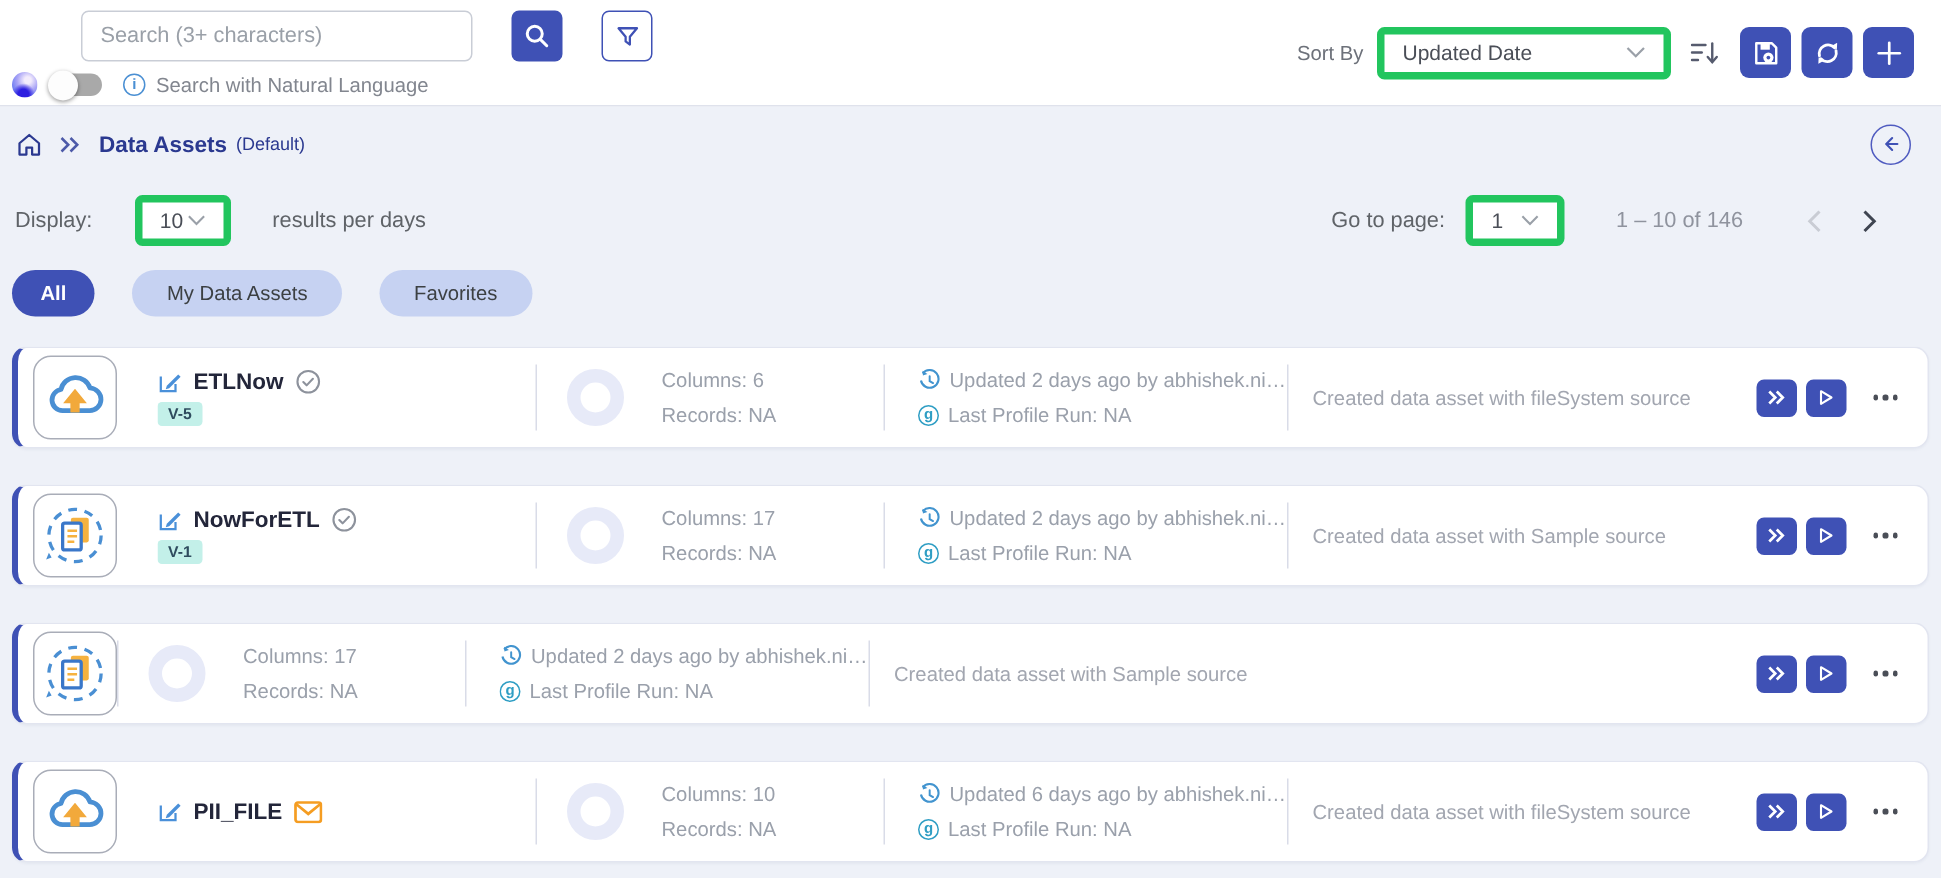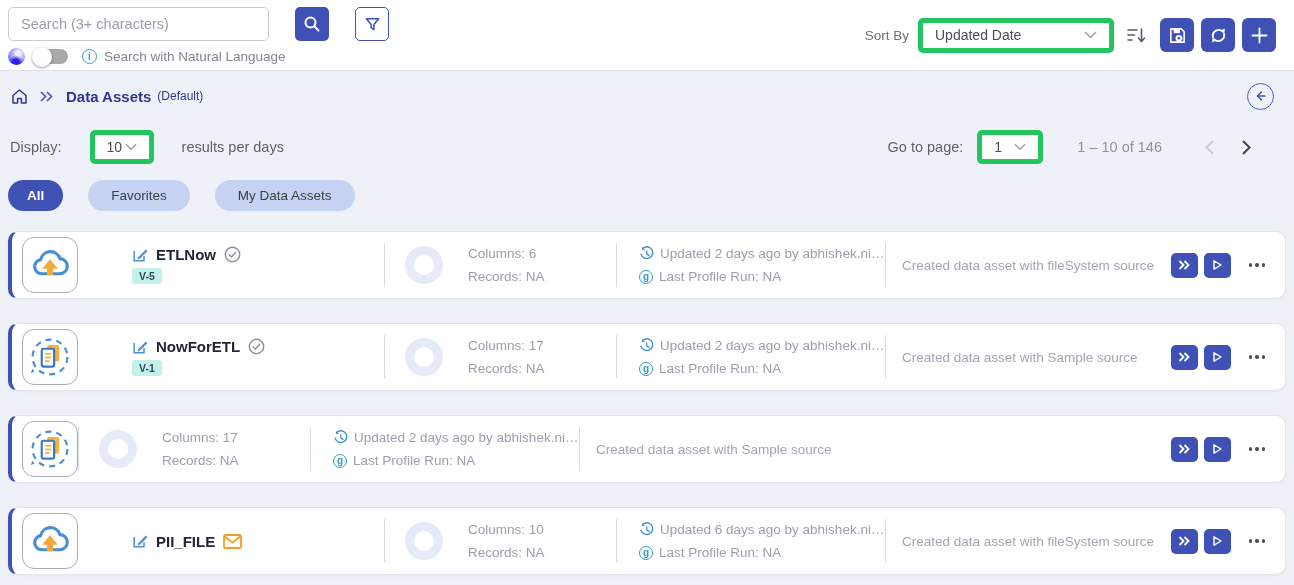--- a/index.html
+++ b/index.html
@@ -3,21 +3,21 @@
 <meta charset="utf-8">
 <style>
   * { margin:0; padding:0; box-sizing:border-box; }
   html,body { width:1294px; height:585px; overflow:hidden; background:#eef1f8;
     font-family:"Liberation Sans", sans-serif; }
 
   
   .header { height:71px; background:#fff; border-bottom:1px solid #dfe2ec;
     display:flex; justify-content:space-between; }
   .header-left { padding:7px 0 0 8px; }
-  .search-row { display:flex; align-items:flex-end; gap:26px; }
+  .search-row { display:flex; align-items:flex-end; gap:26px;margin-left:46px; }
   .search-input { width:261px; height:34px; border:1px solid #c9cdd6; border-radius:5px;
     padding:0 12px; font-size:14.5px; color:#4a4e57; outline:none; background:#fff;
     font-family:"Liberation Sans",sans-serif; }
   .search-input::placeholder { color:#9aa0a8; }
   .icon-btn { width:34px; height:34px; border-radius:5px; display:flex; align-items:center;
     justify-content:center; cursor:pointer; flex:0 0 auto; }
   .btn-primary { background:#3f51b5; border:none; }
   .btn-outline { background:#fff; border:1px solid #3f51b5; }
 
   .nl-row { display:flex; align-items:center; margin-top:7px; }
@@ -68,21 +68,21 @@
     cursor:pointer; padding:0 23px; background:#c6d2f2; color:#3c4043; font-weight:500; }
   .pill.active { background:#3f51b5; color:#fff; font-weight:bold; padding:0 19px; }
 
   
   .asset-list { margin:20px 8px 0 8px; }
   .card { height:68px; background:#fff; border:1px solid #e2e5f0; border-left:4px solid #3f51b5;
     border-radius:10px; margin-bottom:24px; display:flex; align-items:center;
     box-shadow:0 1px 2px rgba(40,50,100,.05); }
   .asset-icon-box { margin-left:10px; width:56px; height:56px; border:1px solid #a9adb8;
     border-radius:12px; background:#fff; display:flex; align-items:center; justify-content:center; flex:0 0 auto; }
-  .col-name { margin-left:54px; flex:0 0 252px; display:flex; flex-direction:column;
+  .col-name { margin-left:27px; flex:0 0 252px; display:flex; flex-direction:column;
     justify-content:center; gap:5px; overflow:hidden; }
   .name-line { display:flex; align-items:center; gap:8px; }
   .asset-name { font-size:15px; font-weight:bold; color:#23263a; white-space:nowrap; }
   .version-badge { align-self:flex-start; background:#c3f0e9; color:#2e4b5e; font-size:10.5px;
     font-weight:bold; padding:2px 7px; border-radius:3px; }
   .v-divider { width:1px; height:44px; background:#d9dce8; flex:0 0 auto; }
   .ring { margin-left:20px; width:38px; height:38px; border-radius:50%;
     border:9px solid #e7eaf8; flex:0 0 auto; }
   .col-stats { margin-left:25px; flex:0 0 148px; font-size:13.5px; color:#9aa0ab; line-height:23px; }
   .col-updated { margin-left:22px; flex:0 0 246px; font-size:13.5px; color:#9aa0ab;
@@ -251,22 +251,22 @@
     <span class="pg-chev next">
       <svg width="11" height="17" viewBox="0 0 11 17">
           <path d="M2 2 l6.5 6.5 L2 15" fill="none" stroke="#3f4551" stroke-width="2"></path>
         </svg>
     </span>
   </div>
 </div>
 
 <div class="tabs">
   <div class="pill active">All</div>
+  <div class="pill">My Data Assets</div>
   <div class="pill">Favorites</div>
-  <div class="pill">My Data Assets</div>
 </div>
 
 <div class="asset-list">
   <div class="card">
     <div class="asset-icon-box">
       <span class="glyph-wrap">
         <svg width="42" height="40" viewBox="0 0 48 48">
             <path d="M14 34.5 a8.5 8.5 0 0 1 -1.2-16.9 a12 12 0 0 1 23.2-1.2 A8 8 0 0 1 35.5 34.5 Z" fill="none" stroke="#4a8fd3" stroke-width="3.8" stroke-linejoin="round"></path>
             <path d="M24 17 l9.5 11.5 h-5.8 v7.5 h-7.4 v-7.5 h-5.8 Z" fill="#f2a93b"></path>
           </svg>

